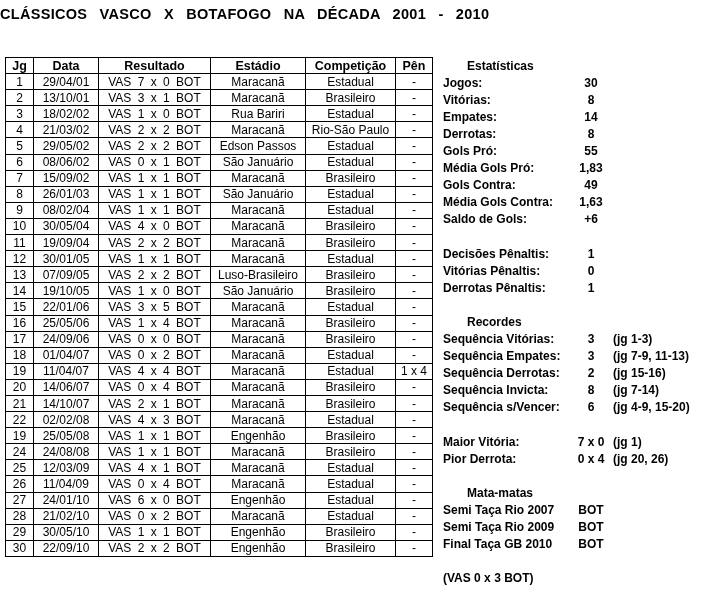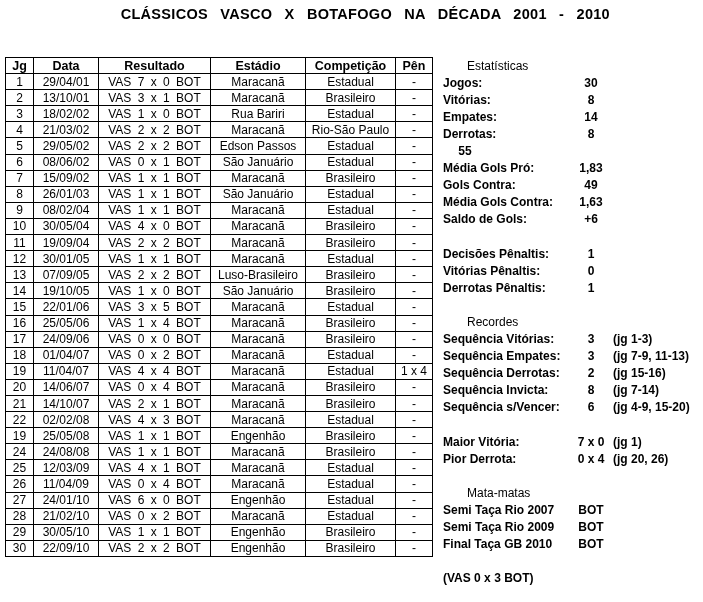--- a/index.html
+++ b/index.html
@@ -13,21 +13,21 @@
     color: #000000;
     font-family: "Liberation Sans", sans-serif;
     position: relative;
     overflow: hidden;
   }
   .title {
     position: absolute;
     top: 6px;
     left: 0;
     width: 610px;
-    text-align: right;
+    text-align: left;
     font-size: 14.5px;
     font-weight: bold;
     word-spacing: 8px;
     letter-spacing: 0.3px;
     white-space: nowrap;
   }
   table.games {
     position: absolute;
     left: 5px;
     top: 57px;
@@ -66,21 +66,21 @@
   .panel-line {
     display: flex;
     align-items: center;
     height: 17.1px;
     white-space: nowrap;
     font-weight: bold;
   }
   .panel-line .lbl { width: 126px; flex: none; }
   .panel-line .val { width: 44px; flex: none; text-align: center; }
   .panel-line .note { margin-left: 0; flex: none; }
-  .panel-line.heading { font-weight: normal; padding-left: 24px; }
+  .panel-line.heading { font-weight: bold; padding-left: 24px; }
 </style>
 </head>
 <body>
 
 <div class="title">CLÁSSICOS VASCO X BOTAFOGO NA DÉCADA 2001 - 2010</div>
 
 <table class="games">
   <colgroup>
     <col class="c-jg">
       <col class="c-data">
@@ -357,20 +357,21 @@
     </div>
     <div class="panel-line">
       <span class="lbl">Empates:</span>
       <span class="val">14</span>
     </div>
     <div class="panel-line">
       <span class="lbl">Derrotas:</span>
       <span class="val">8</span>
     </div>
     <div class="panel-line">
+      <span class="lbl">Gols Pró:</span>
       <span class="val">55</span>
     </div>
     <div class="panel-line">
       <span class="lbl">Média Gols Pró:</span>
       <span class="val">1,83</span>
     </div>
     <div class="panel-line">
       <span class="lbl">Gols Contra:</span>
       <span class="val">49</span>
     </div>

